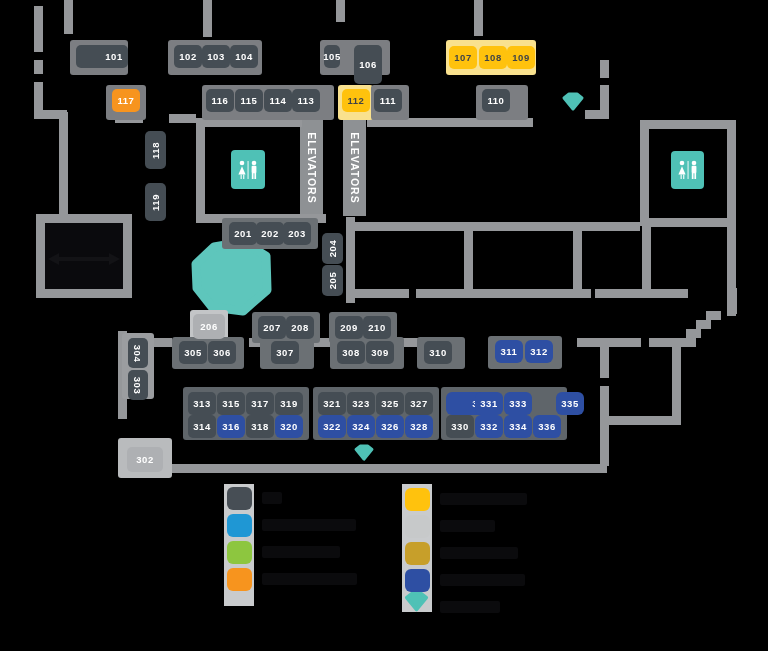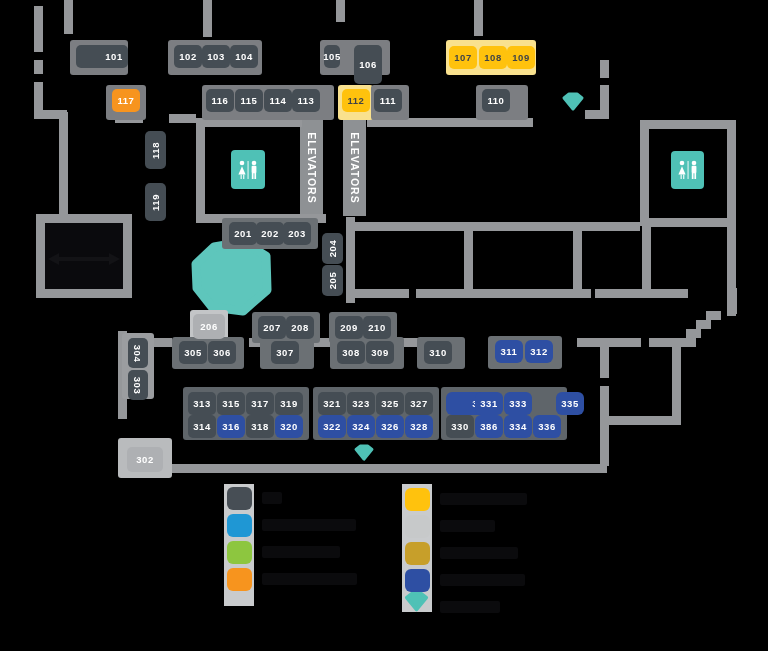--- a/index.html
+++ b/index.html
@@ -337,21 +337,21 @@
     <div class="booth b" style="left: 504px; top: 392px; width: 28px; height: 23px;">
       <span>333</span>
     </div>
     <div class="booth b" style="left: 556px; top: 392px; width: 28px; height: 23px;">
       <span>335</span>
     </div>
     <div class="booth g" style="left: 446px; top: 415px; width: 28px; height: 23px;">
       <span>330</span>
     </div>
     <div class="booth b" style="left: 475px; top: 415px; width: 28px; height: 23px;">
-      <span>386</span>
+      <span>332</span>
     </div>
     <div class="booth b" style="left: 504px; top: 415px; width: 28px; height: 23px;">
       <span>334</span>
     </div>
     <div class="booth b" style="left: 533px; top: 415px; width: 28px; height: 23px;">
       <span>336</span>
     </div>
     <div class="booth s" style="left: 127px; top: 447px; width: 36px; height: 25px;">
       <span>302</span>
     </div>

